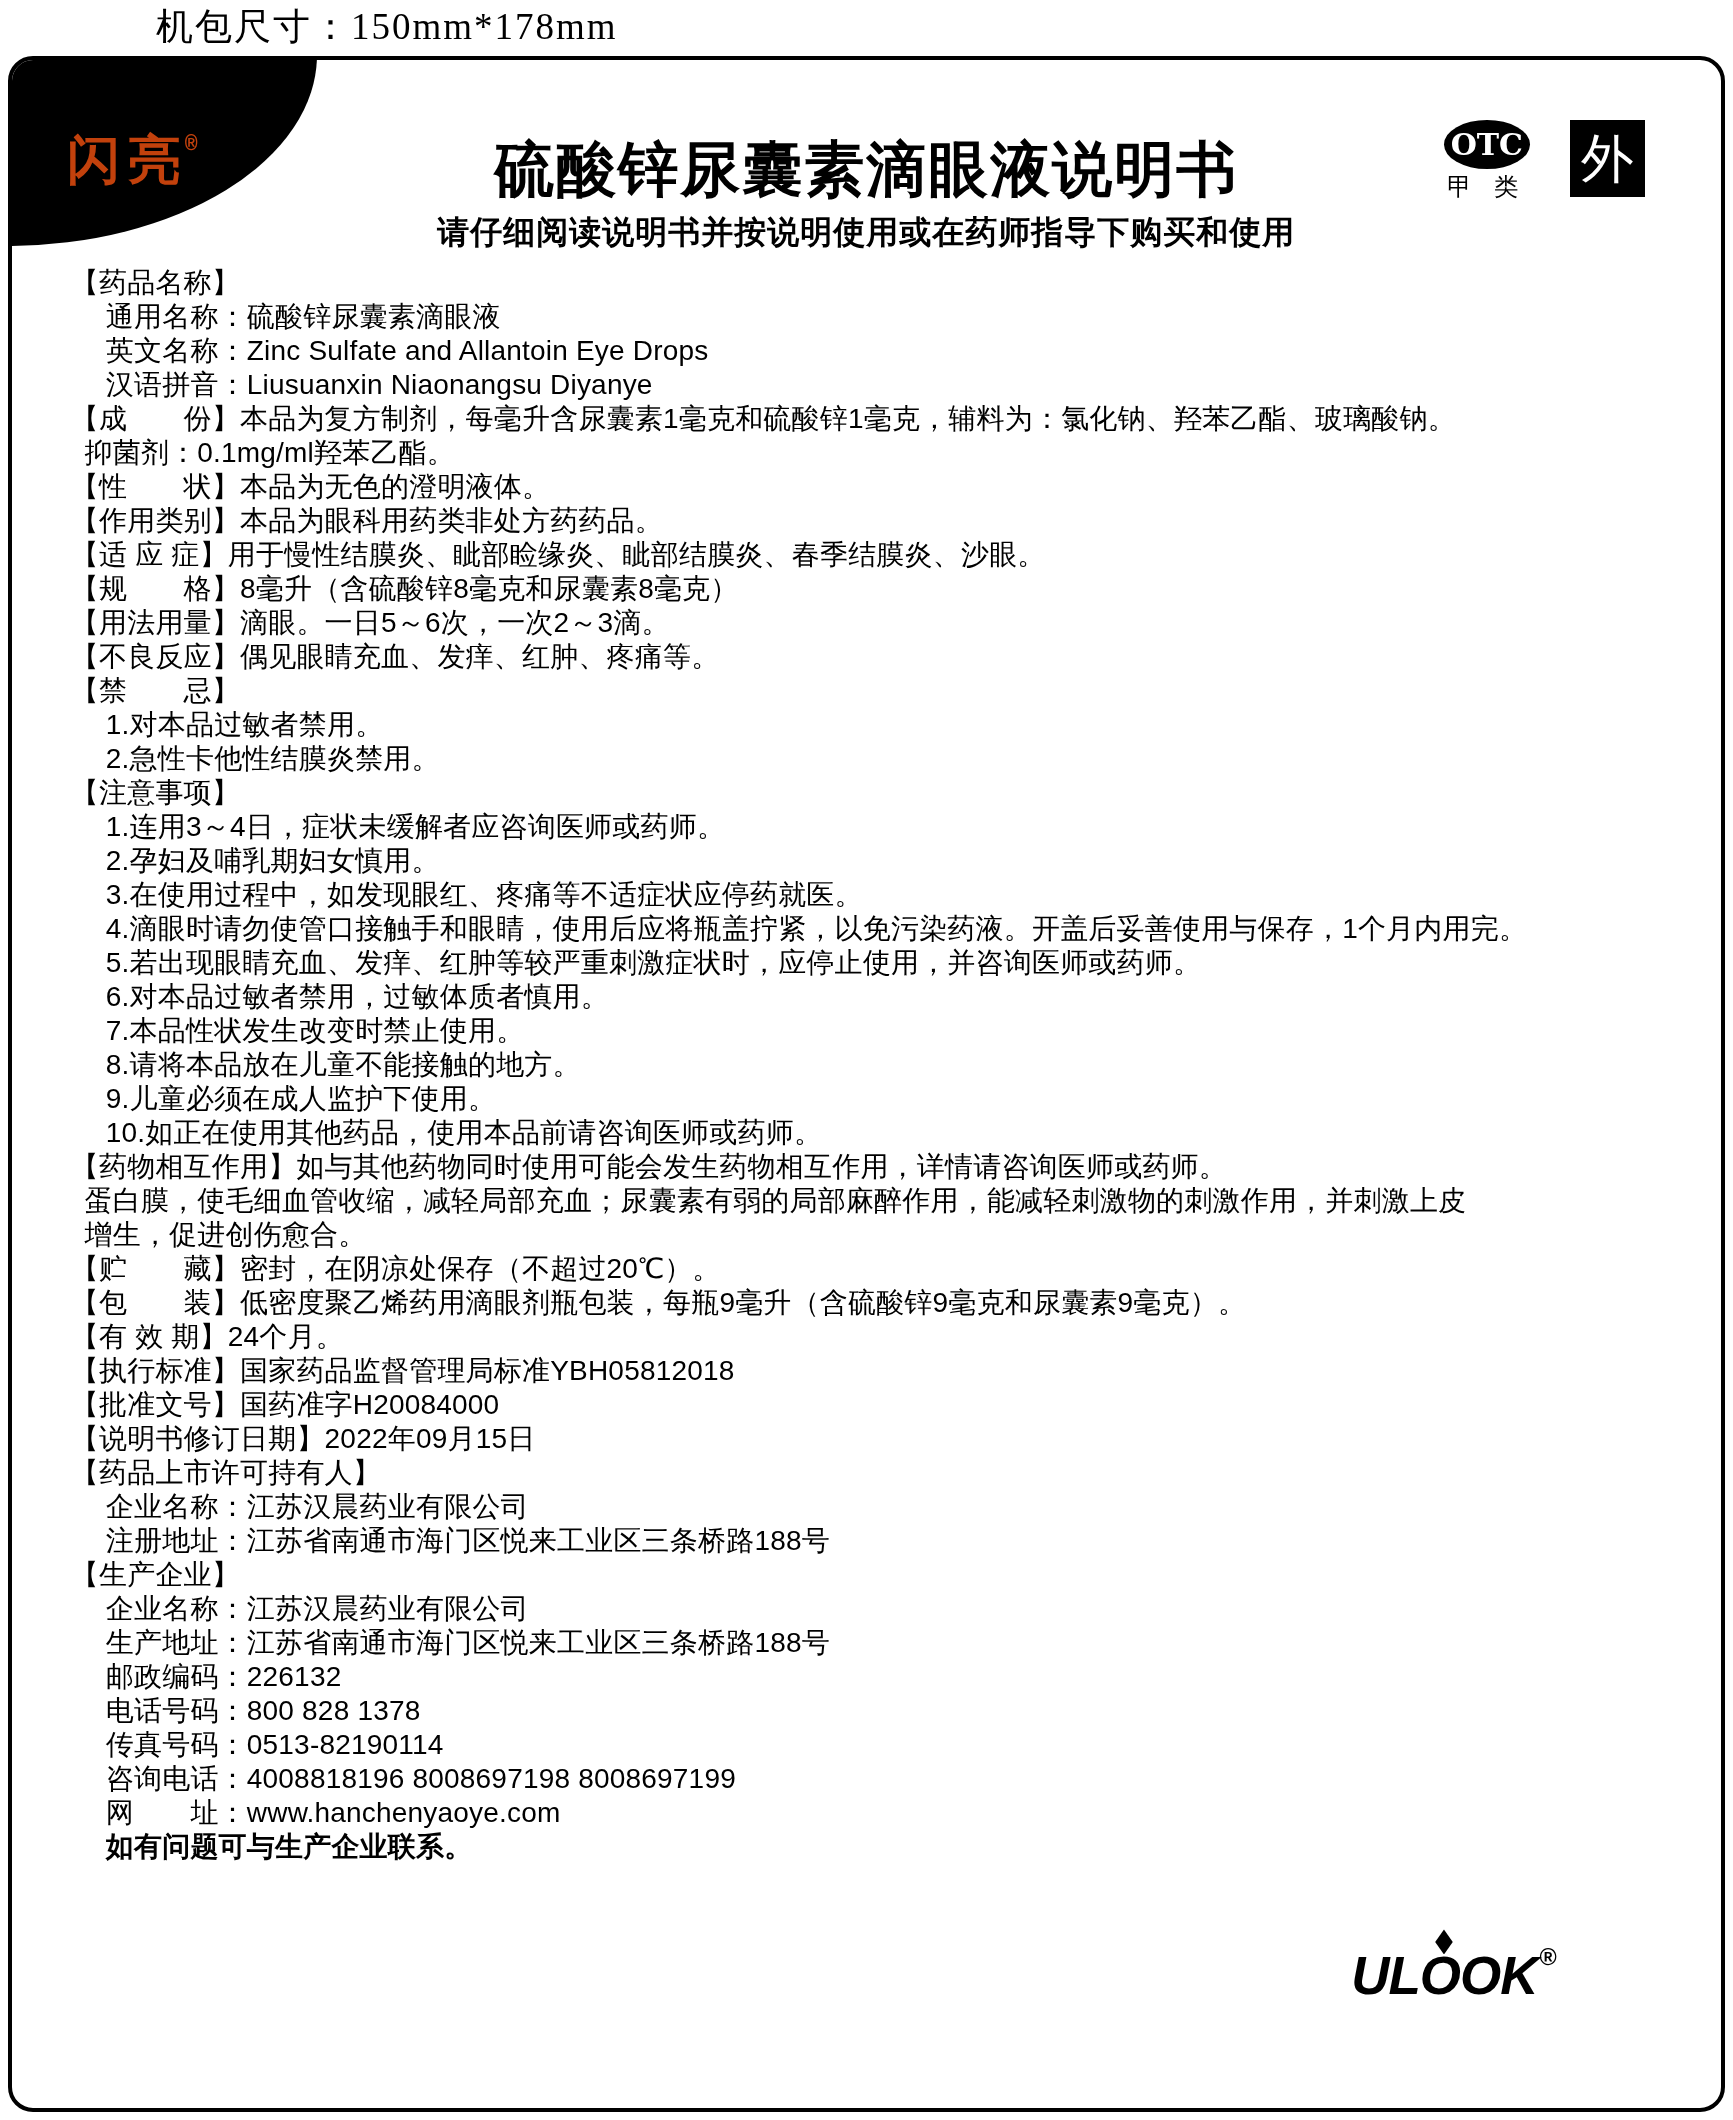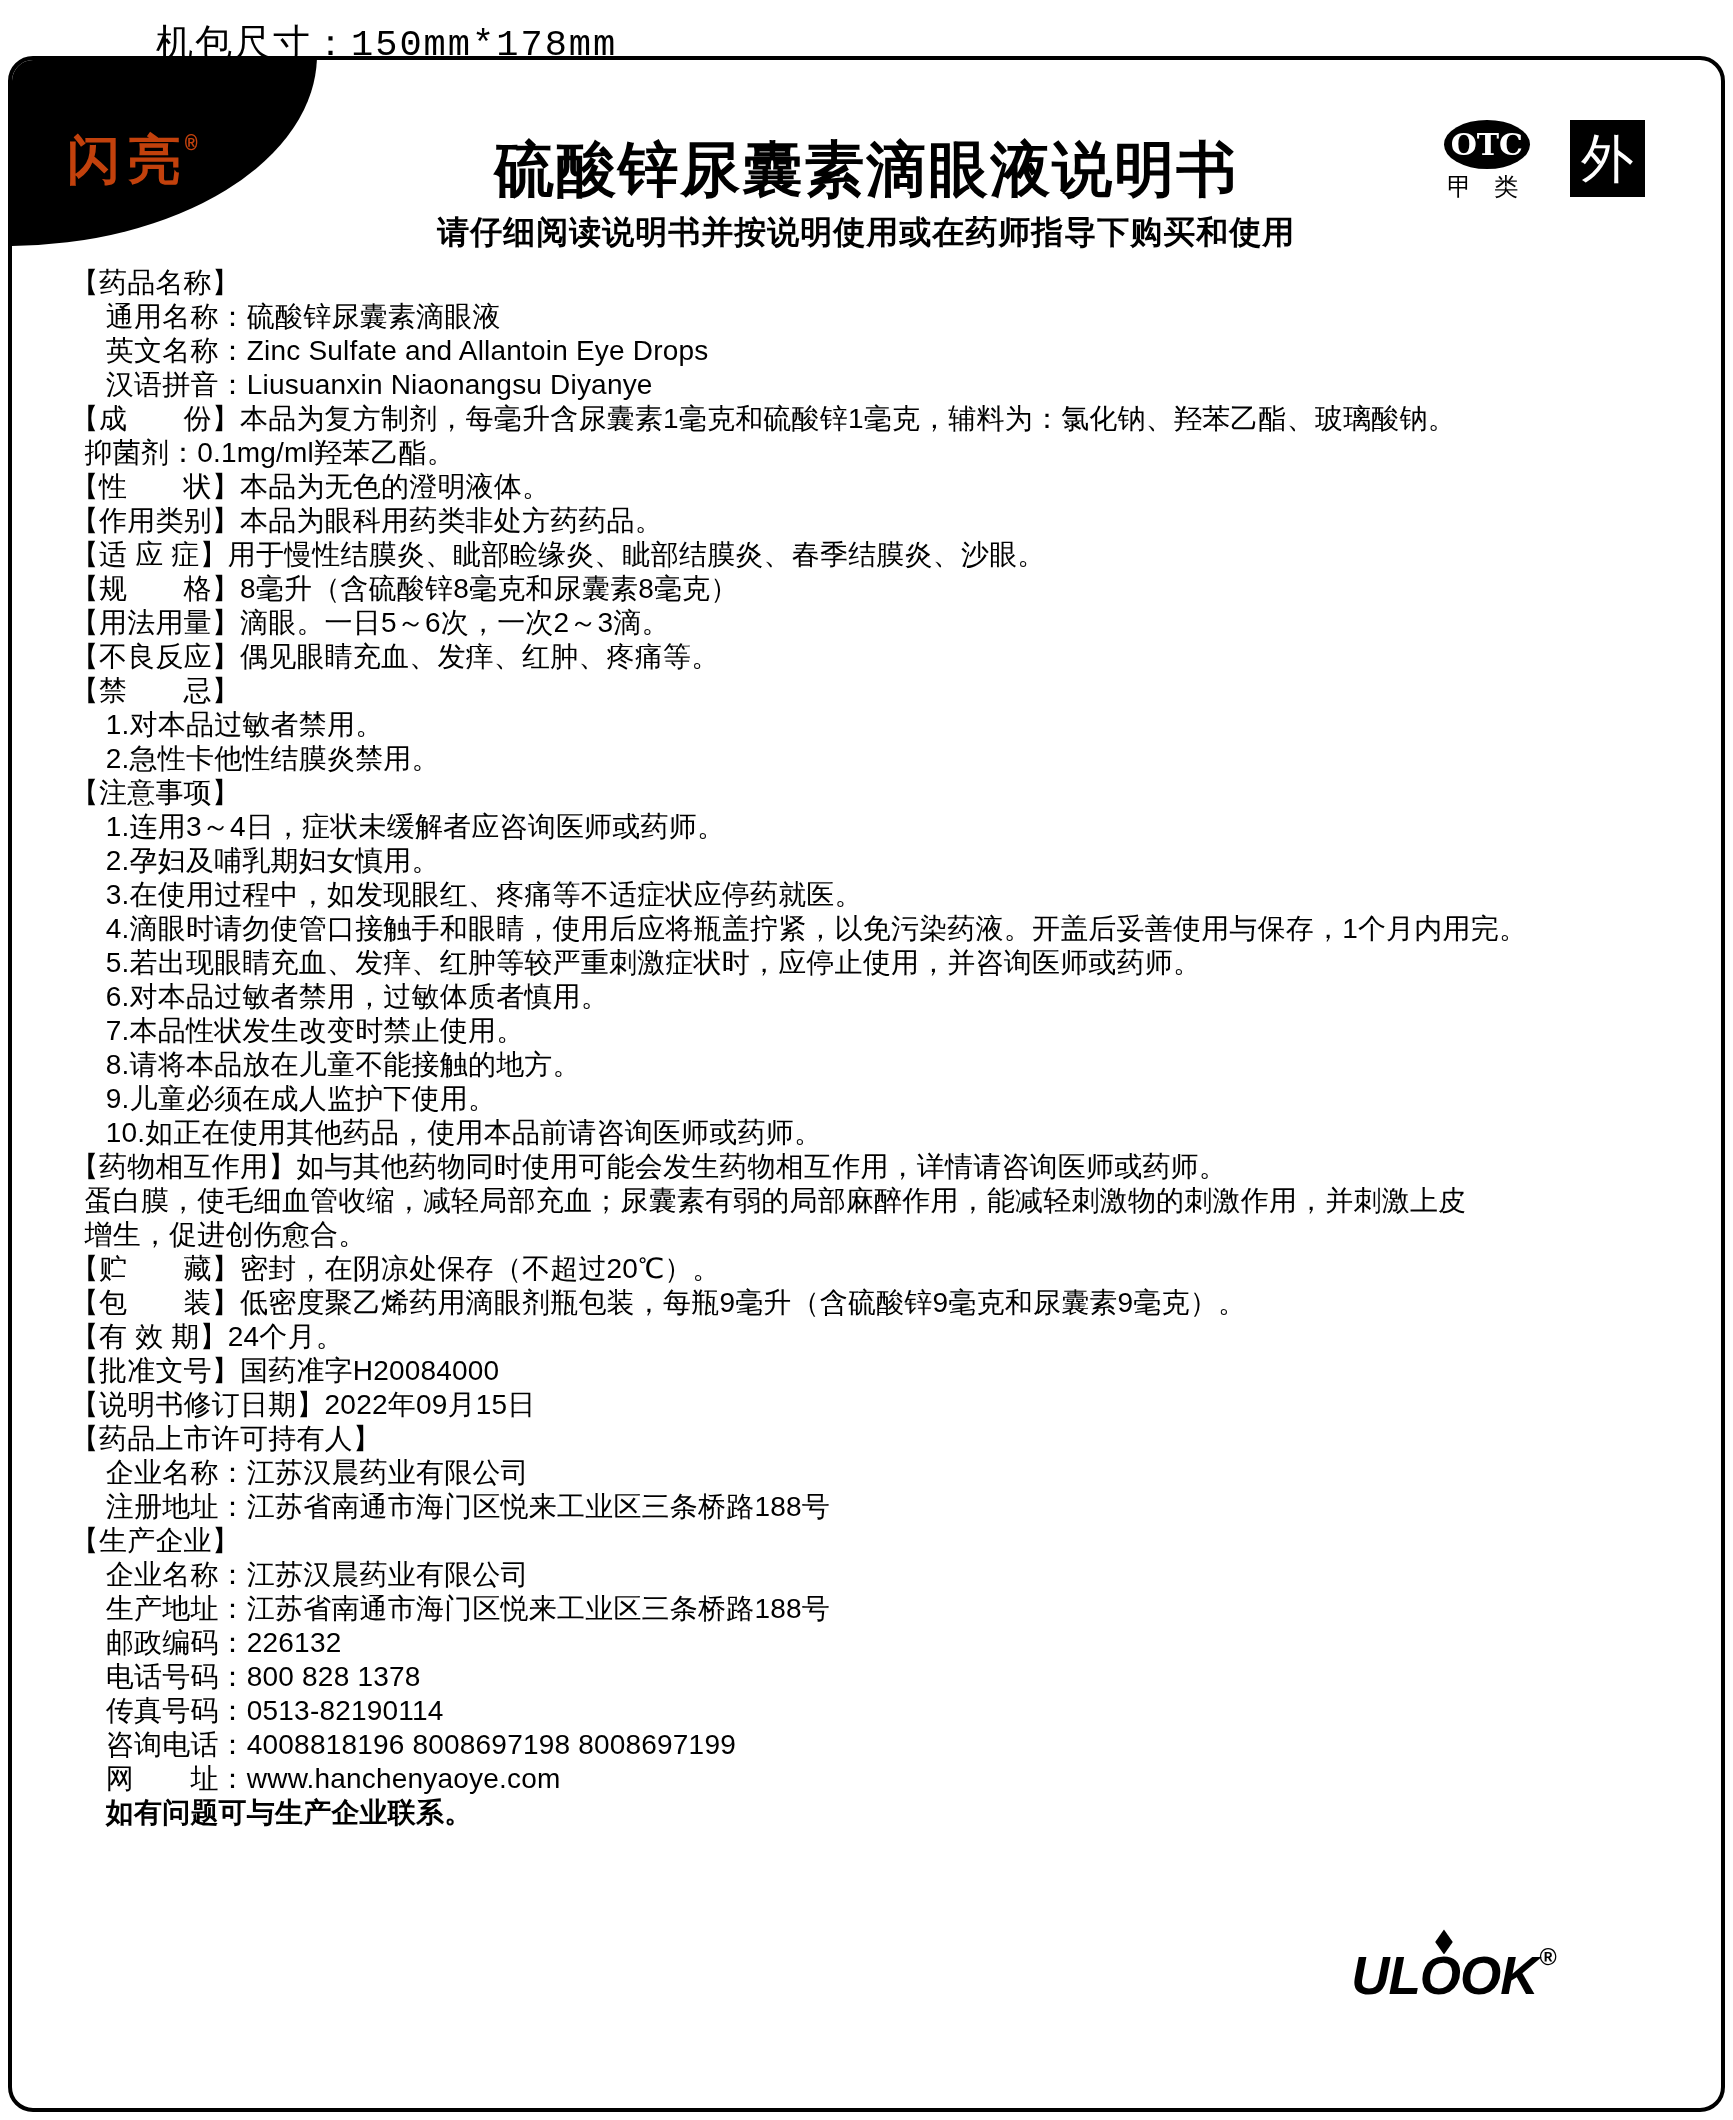--- a/index.html
+++ b/index.html
@@ -3,22 +3,22 @@
 <meta charset="utf-8">
 <style>
   * { margin:0; padding:0; box-sizing:border-box; }
   html,body { background:#fff; }
   body {
     width:1733px; height:2120px; position:relative;
     font-family:"Liberation Sans", sans-serif; color:#000;
     overflow:hidden;
   }
   .top-note {
-    position:absolute; left:156px; top:18px;
-    font-family:Liberation Mono, monospace;
+    position:absolute; left:156px; top:2px;
+    font-family:Liberation Serif, serif;
     font-size:37px; letter-spacing:2px; font-weight:500;
   }
   .sheet {
     position:absolute; left:7.8px; top:56px; width:1717px; height:2056px;
     border:4.9px solid #000; border-radius:25px; background:#fff;
     overflow:hidden;
   }
   .corner {
     position:absolute; top:-4.9px; left:-4.9px; width:310px; height:191px;
     background:#000; border-bottom-right-radius:100% 100%;
@@ -123,20 +123,21 @@
       <div class="line ind1">7.本品性状发生改变时禁止使用。</div>
       <div class="line ind1">8.请将本品放在儿童不能接触的地方。</div>
       <div class="line ind1">9.儿童必须在成人监护下使用。</div>
       <div class="line ind1">10.如正在使用其他药品，使用本品前请咨询医师或药师。</div>
       <div class="line ind0">【药物相互作用】如与其他药物同时使用可能会发生药物相互作用，详情请咨询医师或药师。</div>
       <div class="line ind2">蛋白膜，使毛细血管收缩，减轻局部充血；尿囊素有弱的局部麻醉作用，能减轻刺激物的刺激作用，并刺激上皮</div>
       <div class="line ind2">增生，促进创伤愈合。</div>
       <div class="line ind0">【贮　　藏】密封，在阴凉处保存（不超过20℃）。</div>
       <div class="line ind0">【包　　装】低密度聚乙烯药用滴眼剂瓶包装，每瓶9毫升（含硫酸锌9毫克和尿囊素9毫克）。</div>
       <div class="line ind0">【有 效 期】24个月。</div>
+      <div class="line ind0">【执行标准】国家药品监督管理局标准YBH05812018</div>
       <div class="line ind0">【批准文号】国药准字H20084000</div>
       <div class="line ind0">【说明书修订日期】2022年09月15日</div>
       <div class="line ind0">【药品上市许可持有人】</div>
       <div class="line ind1">企业名称：江苏汉晨药业有限公司</div>
       <div class="line ind1">注册地址：江苏省南通市海门区悦来工业区三条桥路188号</div>
       <div class="line ind0">【生产企业】</div>
       <div class="line ind1">企业名称：江苏汉晨药业有限公司</div>
       <div class="line ind1">生产地址：江苏省南通市海门区悦来工业区三条桥路188号</div>
       <div class="line ind1">邮政编码：226132</div>
       <div class="line ind1">电话号码：800 828 1378</div>

